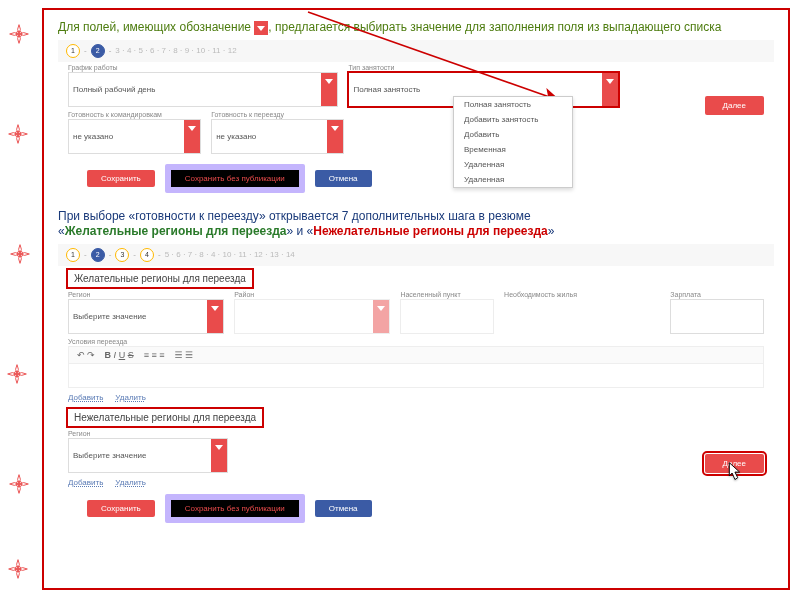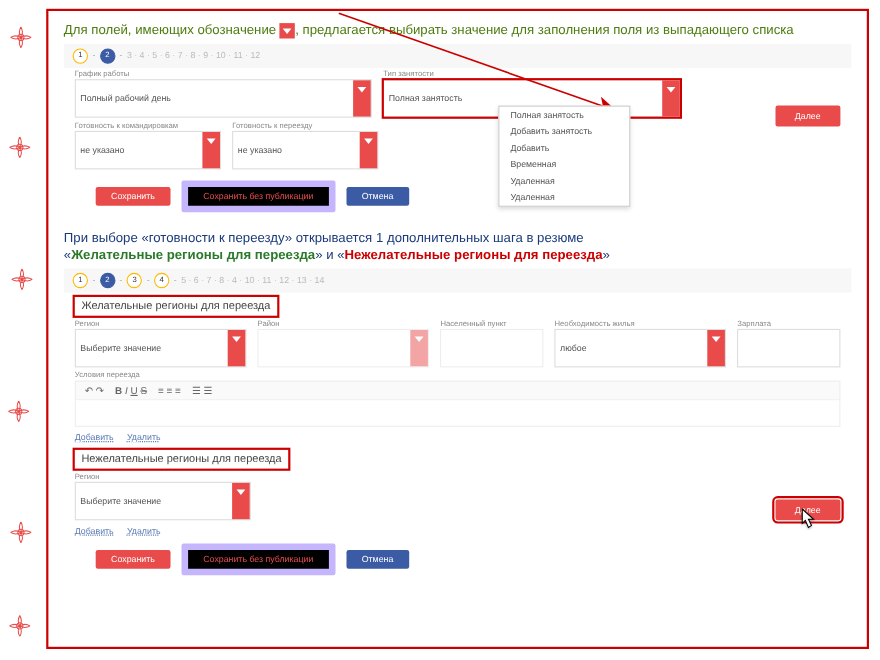--- a/index.html
+++ b/index.html
@@ -157,21 +157,21 @@
       <defs>
           <marker id="ah" markerWidth="14" markerHeight="14" refX="10" refY="5" orient="auto">
             <path d="M0,0 L12,5 L0,10 L3,5 Z" fill="#c00"></path>
           </marker>
         </defs>
       <line x1="250" y1="12" x2="500" y2="100" stroke="#c00" stroke-width="1.5" marker-end="url(#ah)"></line>
     </svg>
   </div>
 
   <div class="note">
-    <span>При выборе «готовности к переезду» открывается 1 дополнительных шага в резюме</span><br>
+    <span>При выборе «готовности к переезду» открывается 7 дополнительных шага в резюме</span><br>
     <span>«</span><span class="hl-green">Желательные регионы для переезда</span><span>» и «</span><span class="hl-red">Нежелательные регионы для переезда</span><span>»</span>
   </div>
 
   <div class="shot" style="position:relative;">
     <div class="stepper">
       <span class="step">1</span>
         <span class="step-dash">-</span>
       <span class="step active">2</span>
         <span class="step-dash">-</span>
       <span class="step">3</span>
@@ -199,24 +199,20 @@
           </div>
       </div>
       <div class="form-col" style="flex:.6">
         <div class="lbl">Населенный пункт</div>
         <div class="select" style="opacity:.5">
             <div class="select-txt"></div>
           </div>
       </div>
       <div class="form-col">
         <div class="lbl">Необходимость жилья</div>
-        <div class="select">
-            <div class="select-txt">любое</div>
-            <div class="select-btn"></div>
-          </div>
       </div>
       <div class="form-col" style="flex:.6">
         <div class="lbl">Зарплата</div>
         <div class="select">
             <div class="select-txt"></div>
           </div>
       </div>
     </div>
     <div style="padding:2px 10px;">
       <div class="lbl">Условия переезда</div>

